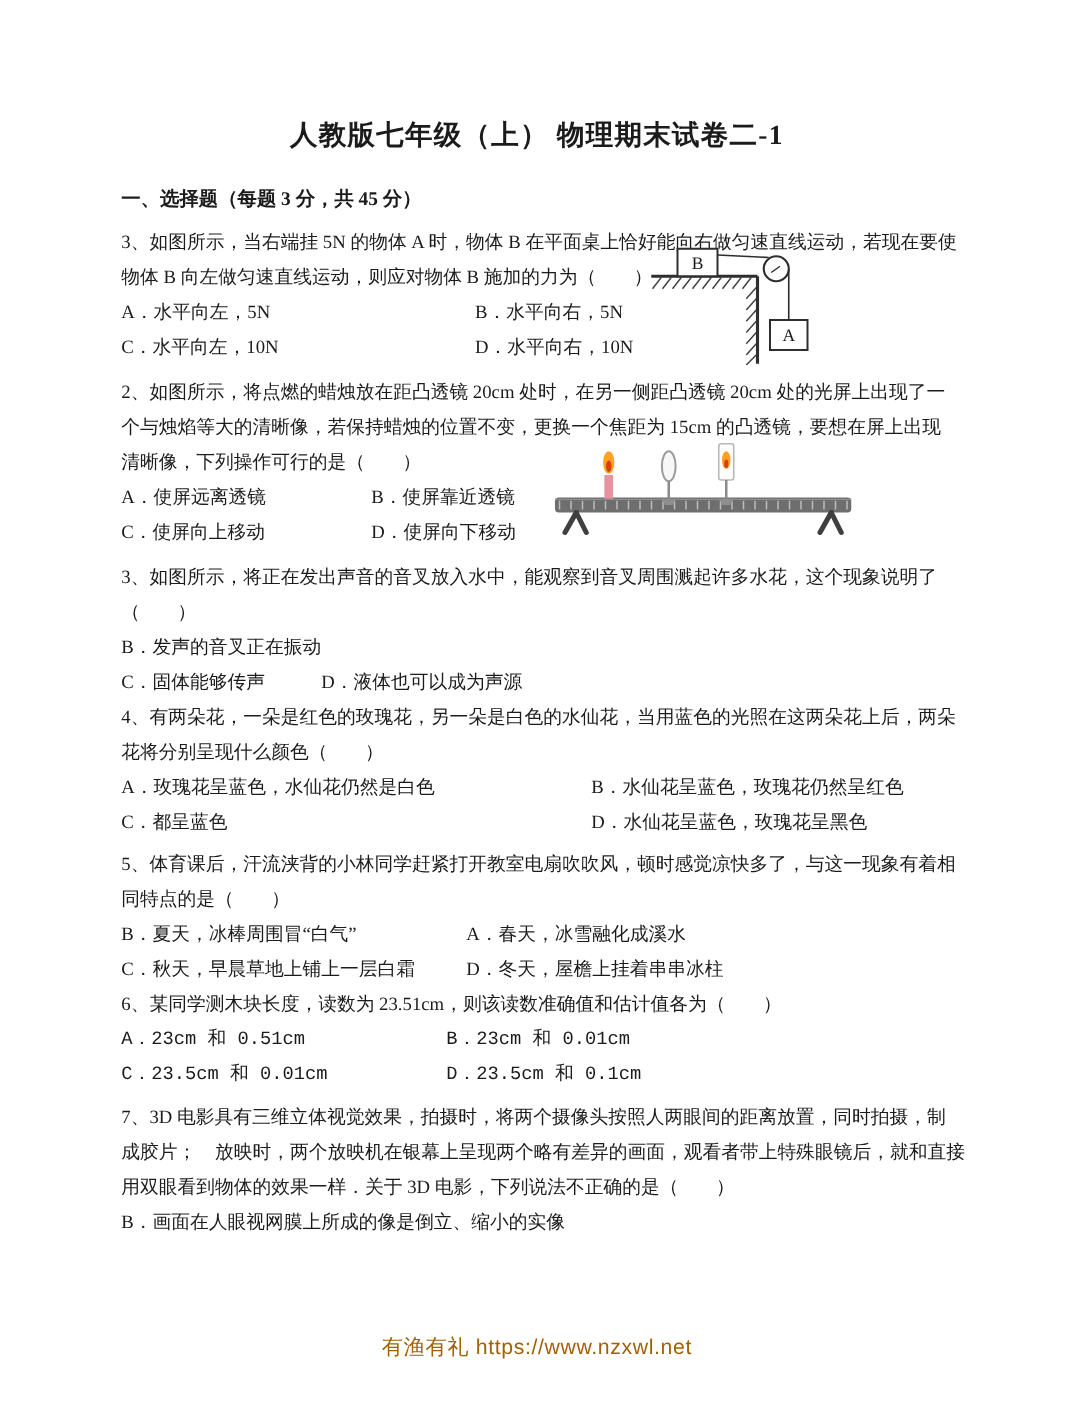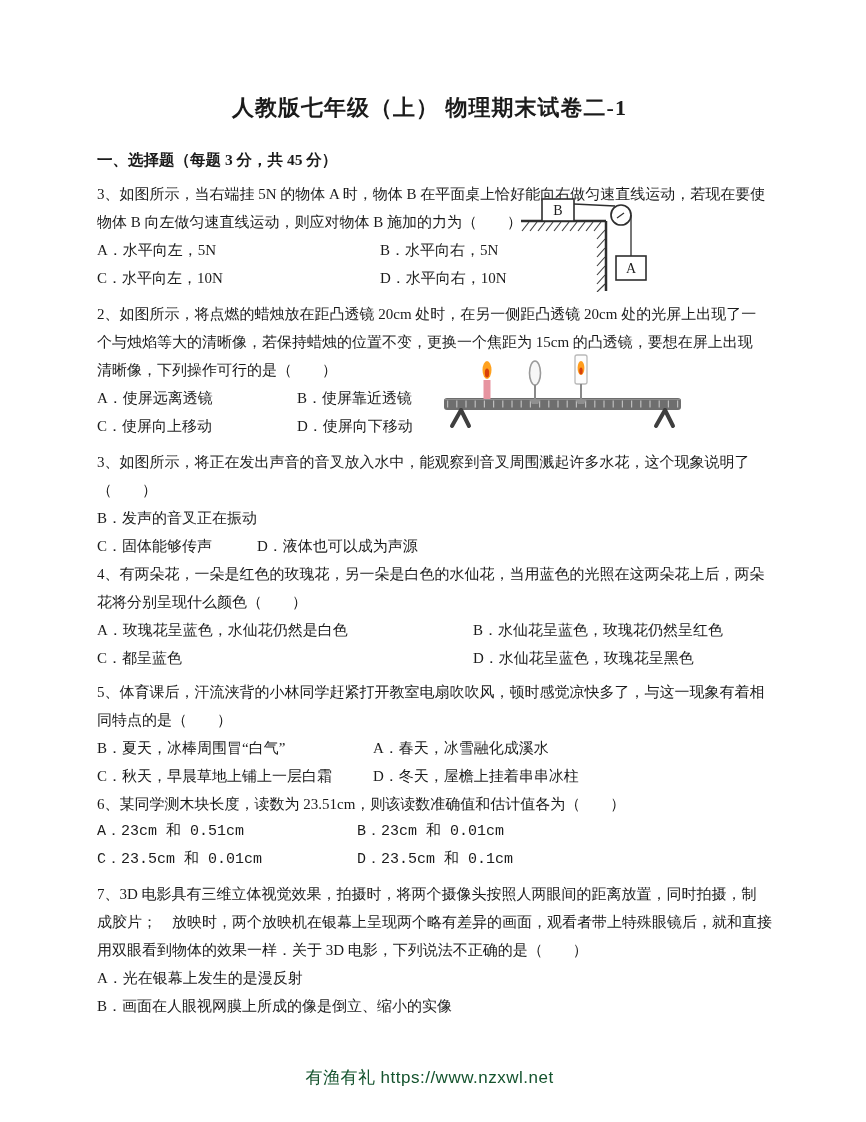--- a/index.html
+++ b/index.html
@@ -60,21 +60,21 @@
   .fig-q1{left:505px;top:190px;}
   .fig-q2{left:437px;top:352px;}
   .footer{
     position:absolute;
     top:1066px;
     left:0;
     width:100%;
     text-align:center;
     font-family:"Liberation Sans","DejaVu Sans",sans-serif;
     font-size:17px;
-    color:#14532d;
+    color:#a16207;
     letter-spacing:0.5px;
   }
 </style>
 </head>
 <body>
 
 <div class="page">
 
   <div class="title">人教版七年级（上） 物理期末试卷二-1</div>
 
@@ -156,23 +156,20 @@
       <div class="opt-row cols-q6">
         <span>C．23.5cm 和 0.01cm</span>
         <span>D．23.5cm 和 0.1cm</span>
       </div>
     </div>
 
     <div class="question q7">
       <div class="qline">7、3D 电影具有三维立体视觉效果，拍摄时，将两个摄像头按照人两眼间的距离放置，同时拍摄，制</div>
       <div class="qline">成胶片；　放映时，两个放映机在银幕上呈现两个略有差异的画面，观看者带上特殊眼镜后，就和直接</div>
       <div class="qline">用双眼看到物体的效果一样．关于 3D 电影，下列说法不正确的是（　　）</div>
-      <div class="opt-row cols-single">
-        <span>A．光在银幕上发生的是漫反射</span>
-      </div>
       <div class="opt-row cols-single">
         <span>B．画面在人眼视网膜上所成的像是倒立、缩小的实像</span>
       </div>
     </div>
 
   </div>
 
   <div class="figure fig-q1">
     <svg width="210" height="102" viewBox="0 0 210 102">
 

